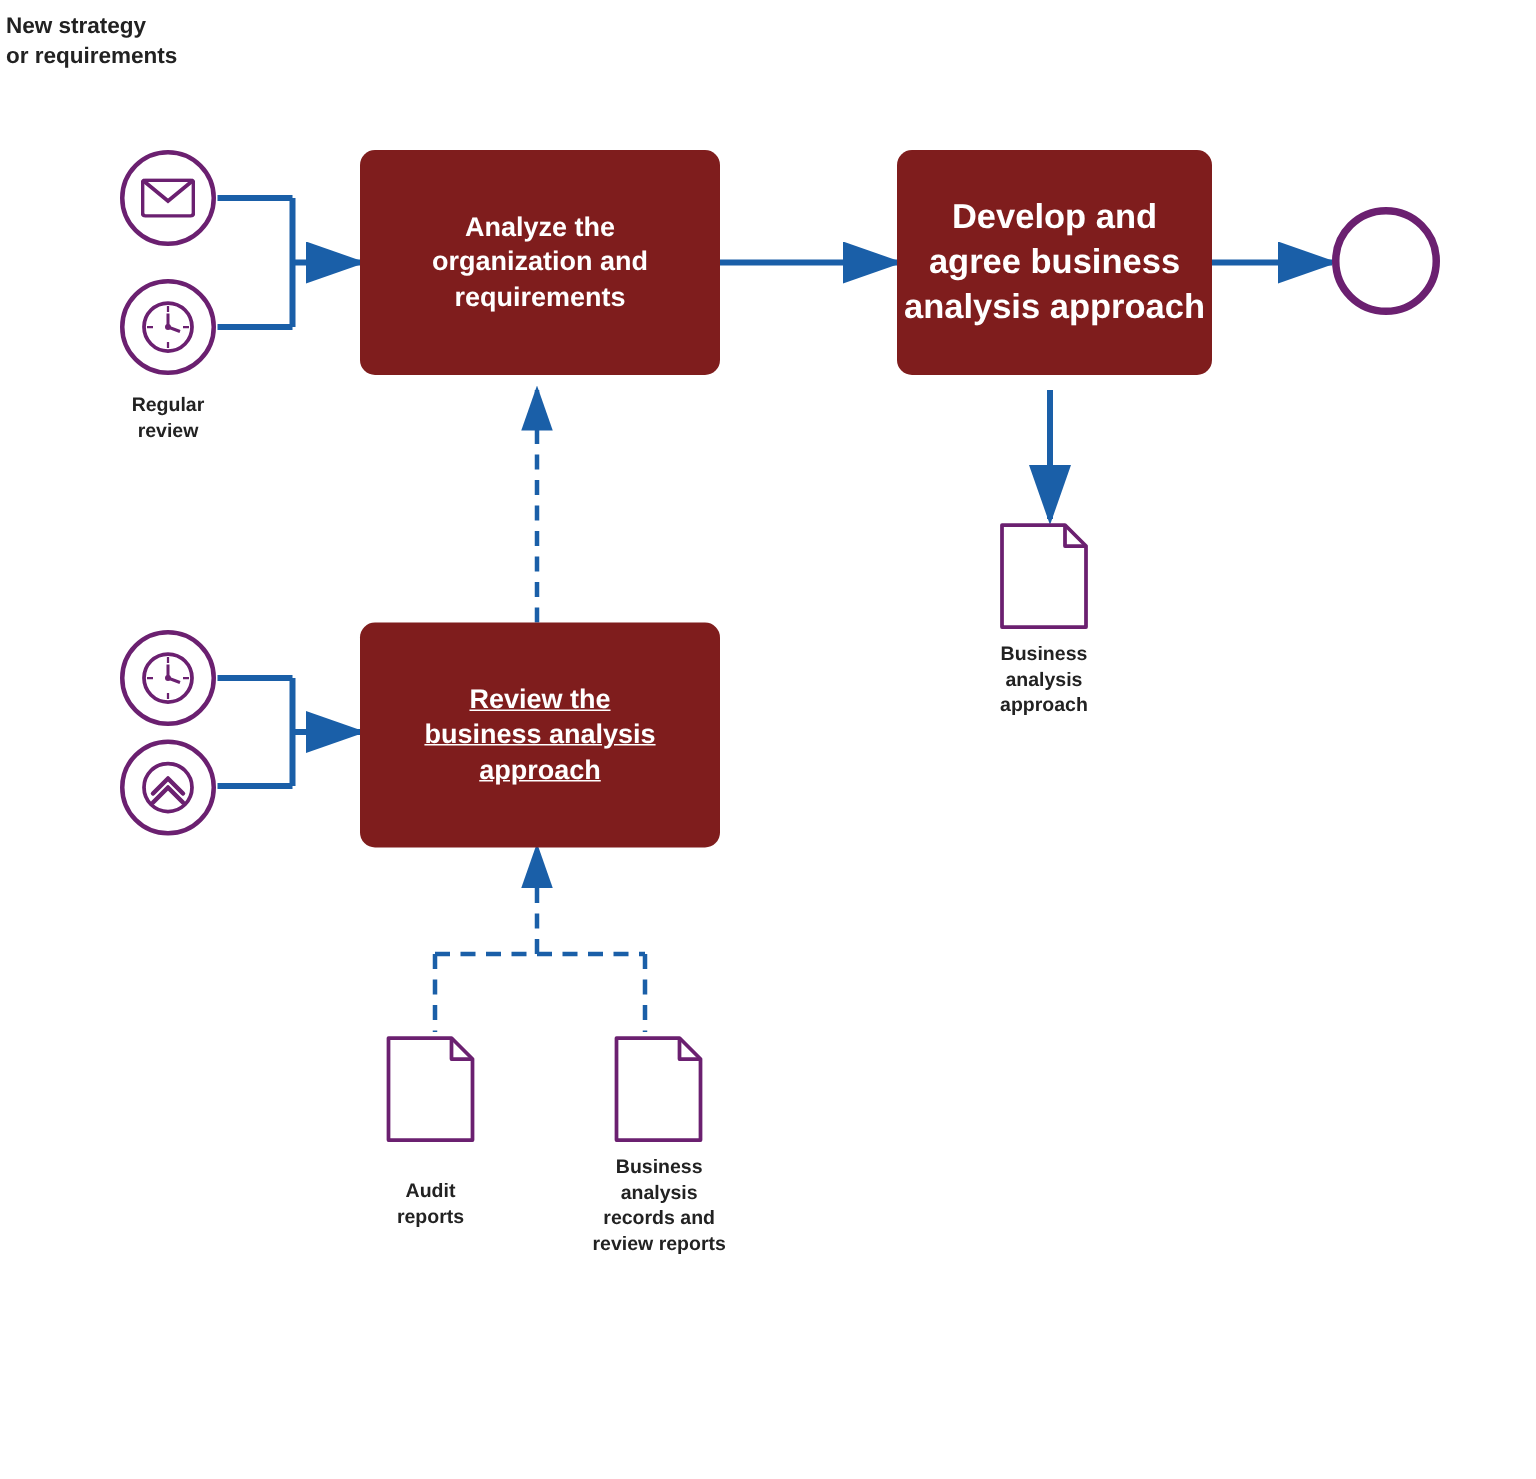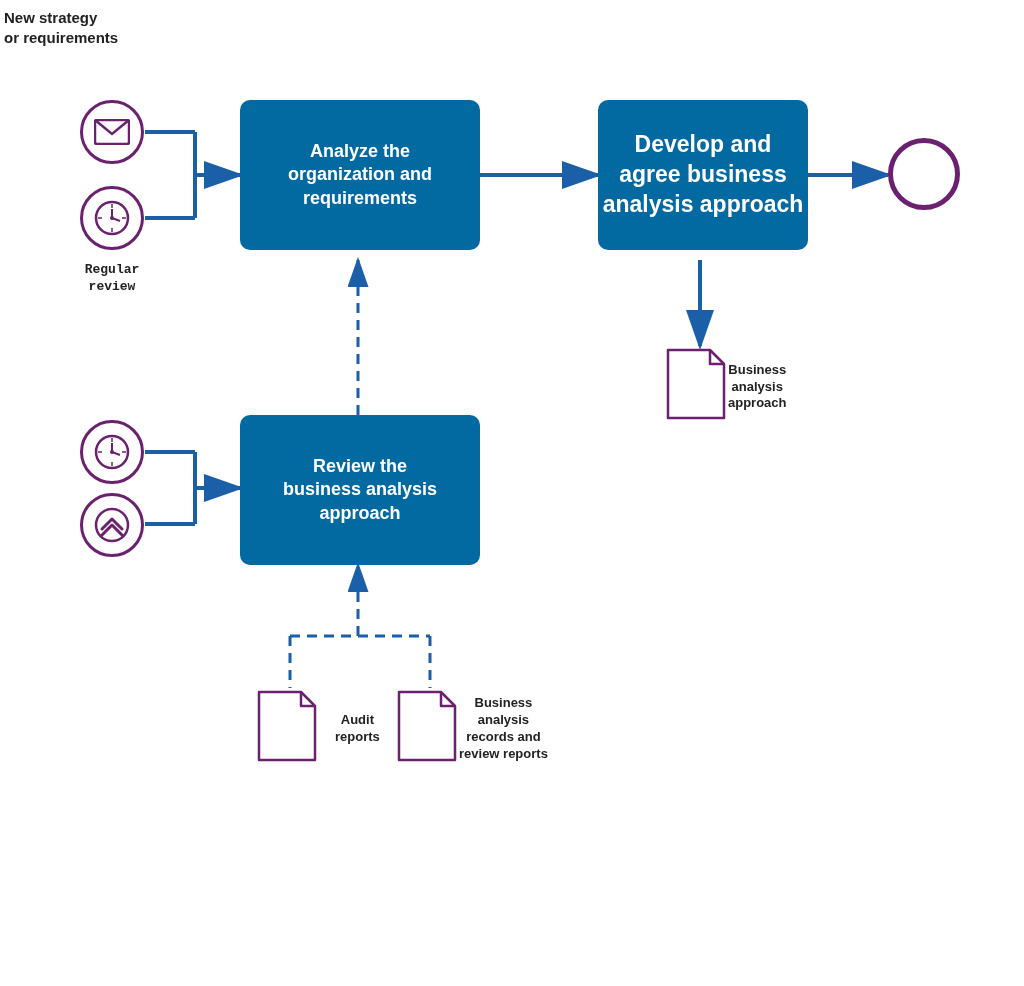--- a/index.html
+++ b/index.html
@@ -14,21 +14,21 @@
 
     .diagram {
       position: relative;
       width: 1024px;
       height: 732px;
     }
 
     
     .process-box {
       position: absolute;
-      background: #0369a1;
+      background: #7f1d1d;
       border-radius: 10px;
       color: #fff;
       font-weight: bold;
       font-size: 17px;
       text-align: center;
       display: flex;
       align-items: center;
       justify-content: center;
       padding: 0;
       line-height: 1.3;
@@ -54,21 +54,21 @@
       background: #fff;
       display: flex;
       align-items: center;
       justify-content: center;
     }
 
     
     .doc-shape {
       position: absolute;
       display: flex;
-      flex-direction: row;
+      flex-direction: column;
       align-items: center;
     }
     .doc-icon {
       position: relative;
       width: 64px;
       height: 76px;
     }
     .doc-icon svg {
       width: 64px;
       height: 76px;
@@ -168,21 +168,21 @@
       <line x1="19" y1="5" x2="19" y2="9" stroke="#6b2070" stroke-width="1.5"></line>
       <line x1="19" y1="29" x2="19" y2="33" stroke="#6b2070" stroke-width="1.5"></line>
       <line x1="5" y1="19" x2="9" y2="19" stroke="#6b2070" stroke-width="1.5"></line>
       <line x1="29" y1="19" x2="33" y2="19" stroke="#6b2070" stroke-width="1.5"></line>
 
       <line x1="19" y1="19" x2="19" y2="10" stroke="#6b2070" stroke-width="2"></line>
       <line x1="19" y1="19" x2="27" y2="22" stroke="#6b2070" stroke-width="2"></line>
     </svg>
   </div>
 
-  <div class="label-text" style="left:72px; top:262px; font-size:13px; text-align:center; width:80px;font-family:Liberation Mono, monospace;">Regular<br>review</div>
+  <div class="label-text" style="left:72px; top:262px; font-size:13px; text-align:center; width:80px;">Regular<br>review</div>
 
   <div class="icon-circle" style="left:80px; top:420px;">
     <svg width="38" height="38" viewBox="0 0 38 38">
       <circle cx="19" cy="19" r="16" fill="none" stroke="#6b2070" stroke-width="2.5"></circle>
       <circle cx="19" cy="19" r="2" fill="#6b2070"></circle>
       <line x1="19" y1="5" x2="19" y2="9" stroke="#6b2070" stroke-width="1.5"></line>
       <line x1="19" y1="29" x2="19" y2="33" stroke="#6b2070" stroke-width="1.5"></line>
       <line x1="5" y1="19" x2="9" y2="19" stroke="#6b2070" stroke-width="1.5"></line>
       <line x1="29" y1="19" x2="33" y2="19" stroke="#6b2070" stroke-width="1.5"></line>
       <line x1="19" y1="19" x2="19" y2="10" stroke="#6b2070" stroke-width="2"></line>
@@ -193,21 +193,21 @@
   <div class="icon-circle" style="left:80px; top:493px;">
     <svg width="36" height="36" viewBox="0 0 36 36">
       <circle cx="18" cy="18" r="16" fill="none" stroke="#6b2070" stroke-width="2.5"></circle>
       <polyline points="8,22 18,12 28,22" fill="none" stroke="#6b2070" stroke-width="3" stroke-linecap="round" stroke-linejoin="round"></polyline>
       <polyline points="8,28 18,18 28,28" fill="none" stroke="#6b2070" stroke-width="3" stroke-linecap="round" stroke-linejoin="round"></polyline>
     </svg>
   </div>
 
   <div class="process-box" style="left:240px; top:100px; width:240px; height:150px; font-size:18px;">Analyze the<br>organization and<br>requirements</div>
 
-  <div class="process-box" style="left:240px; top:415px; width:240px; height:150px; font-size:18px;">Review the<br>business analysis<br>approach</div>
+  <div class="process-box" style="left:240px; top:415px; width:240px; height:150px; font-size:18px;text-decoration:underline;">Review the<br>business analysis<br>approach</div>
 
   <div class="process-box" style="left:598px; top:100px; width:210px; height:150px; font-size:23px;">Develop and<br>agree business<br>analysis approach</div>
 
   <div class="end-circle" style="left:888px; top:138px;"></div>
 
   <div class="doc-shape" style="left:664px; top:346px;">
     <div class="doc-icon">
       <svg viewBox="0 0 64 76">
         <polygon points="4,4 46,4 60,18 60,72 4,72" fill="none" stroke="#6b2070" stroke-width="2.5" stroke-linejoin="round"></polygon>
         <polyline points="46,4 46,18 60,18" fill="none" stroke="#6b2070" stroke-width="2.5" stroke-linejoin="round"></polyline>

